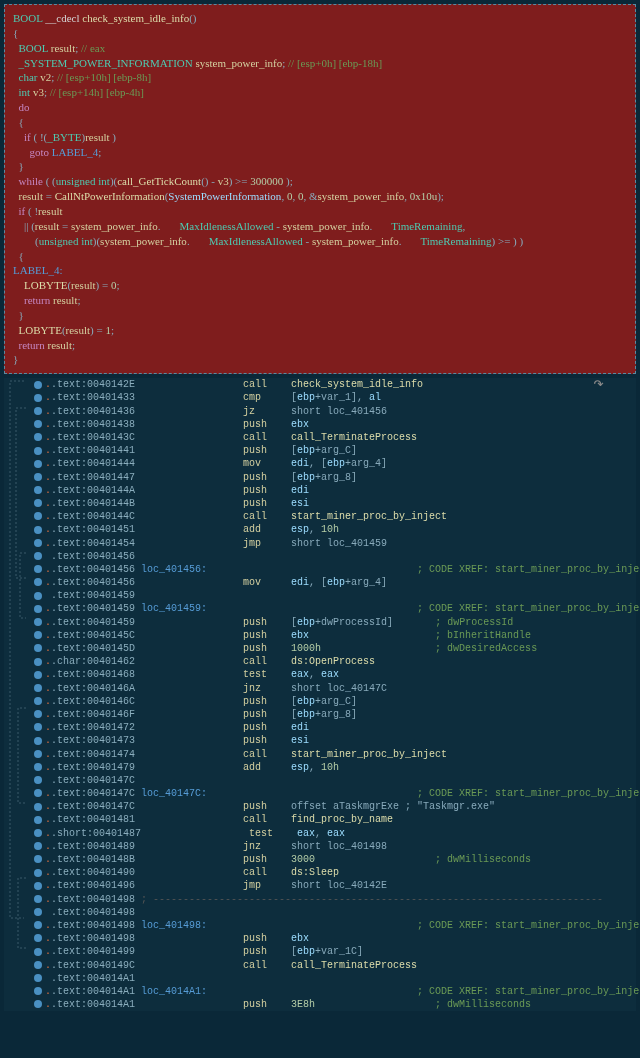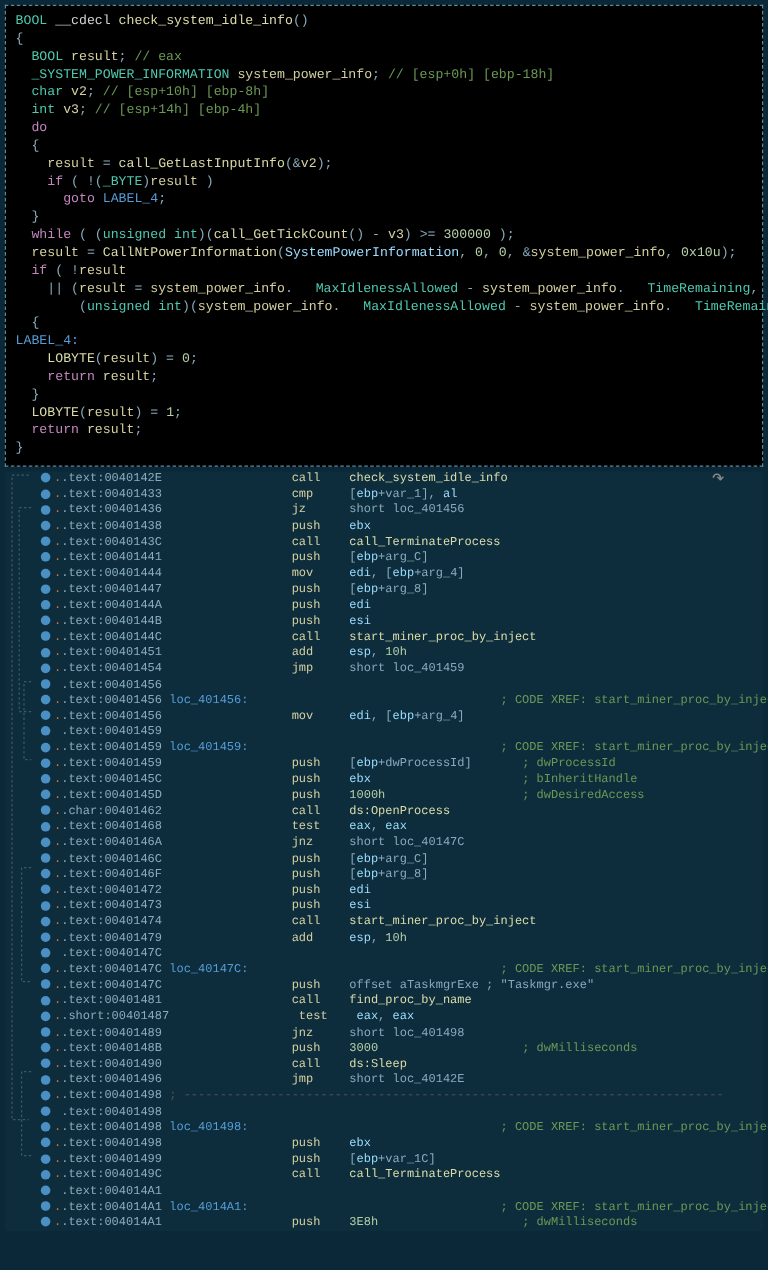--- a/index.html
+++ b/index.html
@@ -8,21 +8,22 @@
   font-family: 'Consolas', 'Courier New', monospace;
   font-size: 11px;
   width: 640px;
   color: #8ab;
   padding: 0;
 }
 .panel-top {
   border: 1px dashed #5a8aa0;
   margin: 4px;
   padding: 6px 8px;
-  background: #000000;
+  background: #7f1d1d;
+  font-family: Liberation Serif, serif;
 }
 .code-line { white-space: pre; line-height: 1.35; font-size: 11px; }
 .kw-type { color: #4ec9b0; }
 .kw-name { color: #d4d0a0; }
 .comment { color: #6a9955; }
 .kw-ctrl { color: #c586c0; }
 .kw-num { color: #b5cea8; }
 .kw-call { color: #dcdcaa; }
 .kw-param { color: #9cdcfe; }
 .kw-white { color: #d4d4d4; }
@@ -77,21 +78,20 @@
   <div id="top-code">
       <div class="code-line"><span class="kw-type">BOOL</span> <span class="kw-white">__cdecl</span> <span class="kw-call">check_system_idle_info</span>()</div>
       <div class="code-line">{</div>
       <div class="code-line">  <span class="kw-type">BOOL</span> <span class="kw-name">result</span>; <span class="comment">// eax</span></div>
       <div class="code-line">  <span class="kw-type">_SYSTEM_POWER_INFORMATION</span> <span class="kw-name">system_power_info</span>; <span class="comment">// [esp+0h] [ebp-18h]</span></div>
       <div class="code-line">  <span class="kw-type">char</span> <span class="kw-name">v2</span>; <span class="comment">// [esp+10h] [ebp-8h]</span></div>
       <div class="code-line">  <span class="kw-type">int</span> <span class="kw-name">v3</span>; <span class="comment">// [esp+14h] [ebp-4h]</span></div>
       <div class="code-line"></div>
       <div class="code-line">  <span class="kw-ctrl">do</span></div>
       <div class="code-line">  {</div>
-      <div class="code-line">    <span class="kw-name">result</span> = <span class="kw-call">call_GetLastInputInfo</span>(&amp;<span class="kw-name">v2</span>);</div>
       <div class="code-line">    <span class="kw-ctrl">if</span> ( !(<span class="kw-type">_BYTE</span>)<span class="kw-name">result</span> )</div>
       <div class="code-line">      <span class="kw-ctrl">goto</span> <span class="kw-label" style="color:#569cd6">LABEL_4</span>;</div>
       <div class="code-line">  }</div>
       <div class="code-line">  <span class="kw-ctrl">while</span> ( (<span class="kw-type">unsigned</span> <span class="kw-type">int</span>)(<span class="kw-call">call_GetTickCount</span>() - <span class="kw-name">v3</span>) &gt;= <span class="kw-num">300000</span> );</div>
       <div class="code-line">  <span class="kw-name">result</span> = <span class="kw-call">CallNtPowerInformation</span>(<span class="kw-param">SystemPowerInformation</span>, <span class="kw-num">0</span>, <span class="kw-num">0</span>, &amp;<span class="kw-name">system_power_info</span>, <span class="kw-num">0x10u</span>);</div>
       <div class="code-line">  <span class="kw-ctrl">if</span> ( !<span class="kw-name">result</span></div>
       <div class="code-line">    || (<span class="kw-name">result</span> = <span class="kw-name">system_power_info</span>.<span class="kw-member">MaxIdlenessAllowed</span> - <span class="kw-name">system_power_info</span>.<span class="kw-member">TimeRemaining</span>,</div>
       <div class="code-line">        (<span class="kw-type">unsigned</span> <span class="kw-type">int</span>)(<span class="kw-name">system_power_info</span>.<span class="kw-member">MaxIdlenessAllowed</span> - <span class="kw-name">system_power_info</span>.<span class="kw-member">TimeRemaining</span>) &gt;= ) )</div>
       <div class="code-line">  {</div>
       <div class="code-line"><span class="kw-label" style="color:#569cd6">LABEL_4:</span></div>

